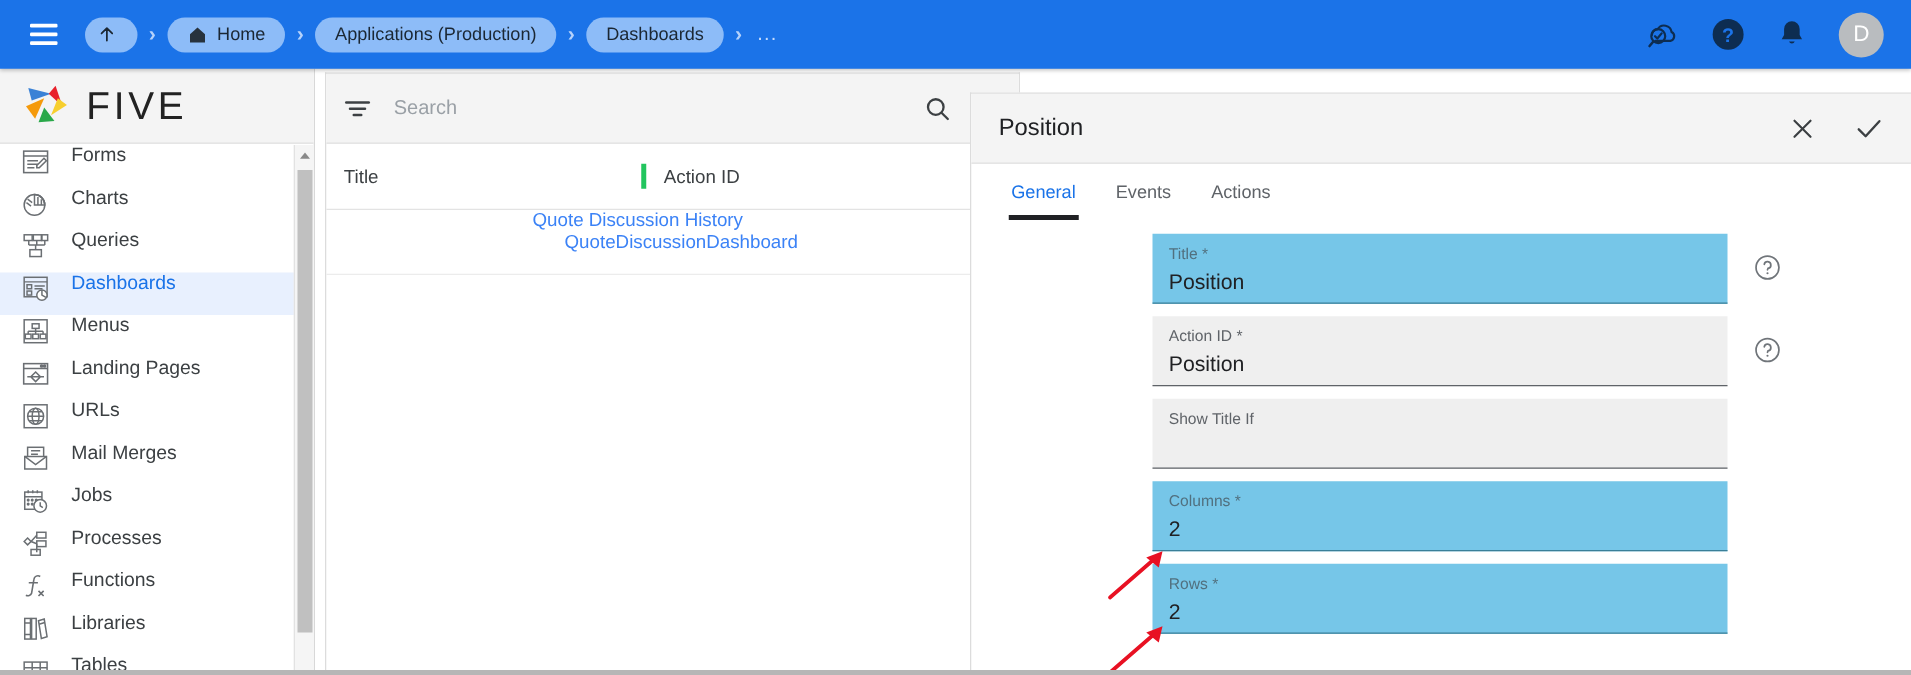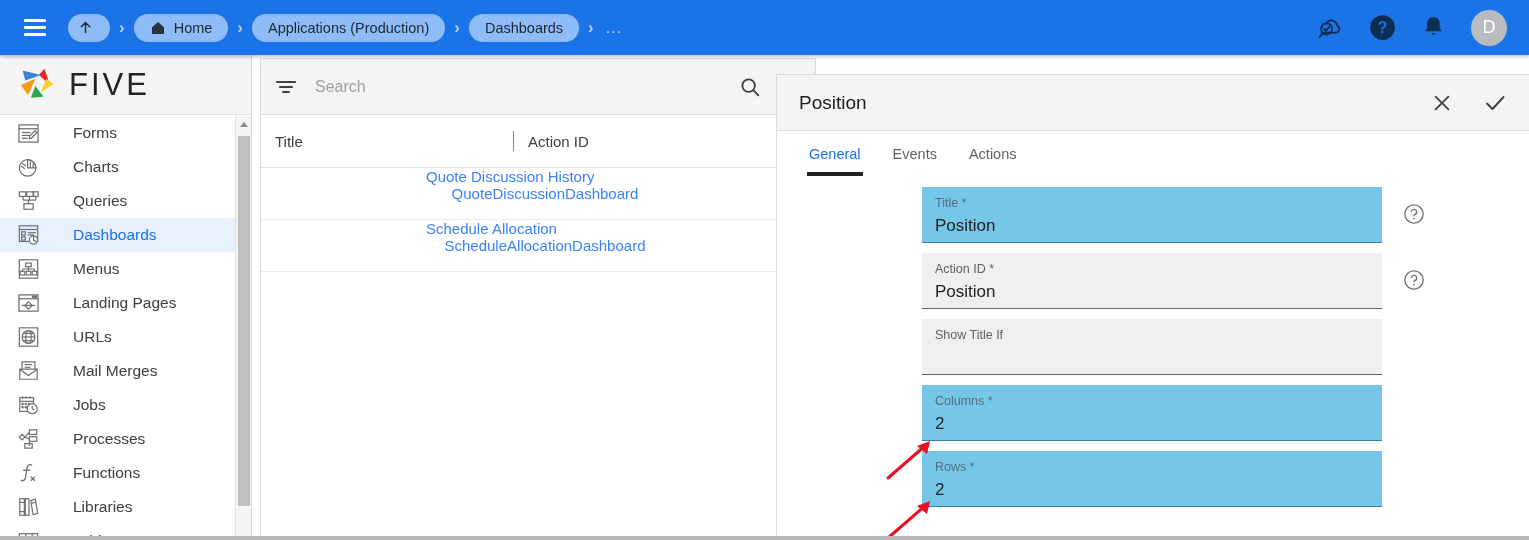--- a/index.html
+++ b/index.html
@@ -56,22 +56,22 @@
   }
   .logo-area {
     height: 60px; background: #f4f4f4; border-bottom: 1px solid #e0e0e0;
     display: flex; align-items: center; padding-left: 17px;
   }
   .logo-mark { width: 44px; height: 40px; margin-right: 8px; }
   .logo-text { font-size: 31px; letter-spacing: 3px; color: #222; font-weight: 400; }
 
   .navlist { position: absolute; top: 61px; left: 0; width: 236px; bottom: 0; overflow: hidden; }
   .navitem {
-    height: 34px; display: flex; align-items: center;
-    padding-left: 14px; cursor: pointer; font-size: 15.5px; color: #3c4043; gap: 16px;
+    height: 34px; display: flex; 
+    padding-left: 14px; cursor: pointer; font-size: 15.5px; color: #3c4043;
   }
   .navitem.active { background: #e8f0fe; color: #1a73e8; }
   .navitem .nico { width: 28px; height: 26px; margin-right: 15px; display:flex; align-items:center; justify-content:center; flex: none;}
 
   .sb-track {
     position: absolute; right: 0; top: 61px; width: 16px; bottom: 0;
     background: #f5f5f5; border-left: 1px solid #e2e2e2;
   }
   .sb-up {
     width: 16px; height: 16px; display: flex; align-items: center; justify-content: center;
@@ -100,21 +100,21 @@
   }
   .search-input::placeholder { color: #9aa0a6; }
   .sicon { margin-left: 18px; cursor: pointer; display:flex; align-items:center; }
 
   .thead {
     height: 53px; display: flex; align-items: center;
     border-bottom: 1px solid #e3e3e3; font-size: 15px; color: #3c4043;
   }
   .th { padding-left: 14px; }
   .th.c1 { width: 252px; }
-  .th.c2 { flex: 1; border-left: 1px solid #22c55e; height: 20px; display:flex; align-items:center; }
+  .th.c2 { flex: 1; border-left: 4px solid #22c55e; height: 20px; display:flex; align-items:center; }
   .trow {
     height: 52px; display: flex; align-items: center;
     border-bottom: 1px solid #ececec; font-size: 15px; color: #3b82f6; cursor: pointer; flex-direction: column;
   }
   .td { padding-left: 14px; }
   .td.c1 { width: 252px; }
   .td.c2 { flex: 1; }
 
   .lp-sb {
     position: absolute; right: 0; top: 56px; width: 12px; bottom: 0; background: #fff;
@@ -477,24 +477,20 @@
 
     <div class="thead">
       <div class="th c1">Title</div>
       <div class="th c2">Action ID</div>
     </div>
 
     <div class="trow">
       <div class="td c1">Quote Discussion History</div>
       <div class="td c2">QuoteDiscussionDashboard</div>
     </div>
-    <div class="trow">
-      <div class="td c1">Schedule Allocation</div>
-      <div class="td c2">ScheduleAllocationDashboard</div>
-    </div>
 
     <div class="lp-sb">
       <div class="lp-thumb"></div>
     </div>
   </div>
 
   <div class="detail">
 
     <div class="dhead">
       <div class="dtitle">Position</div>

